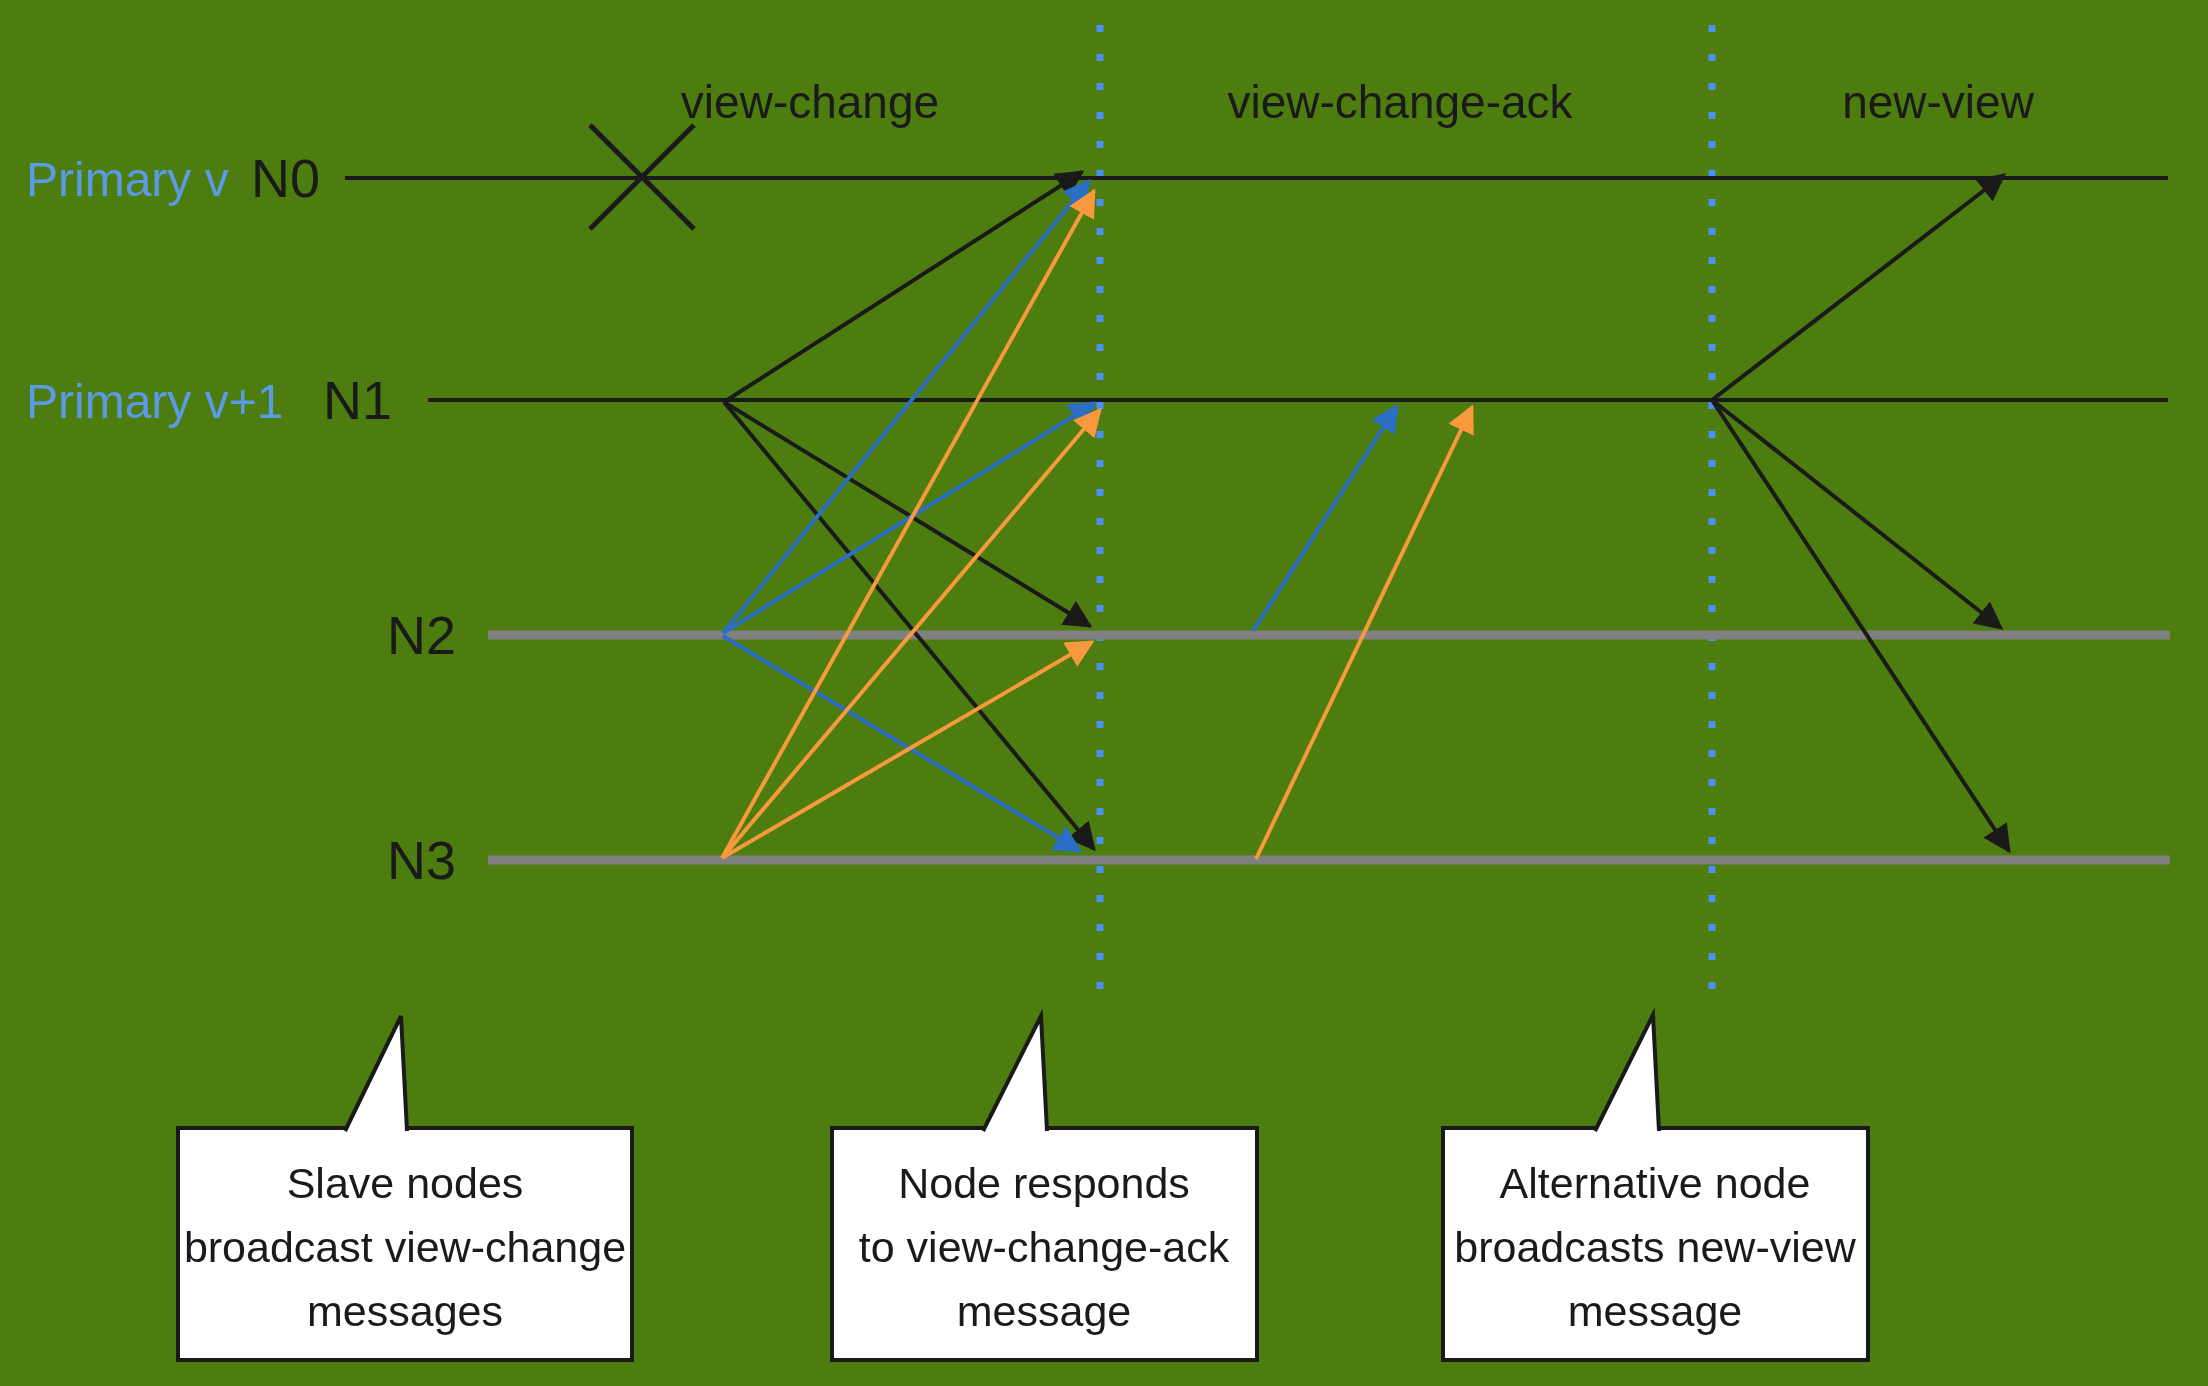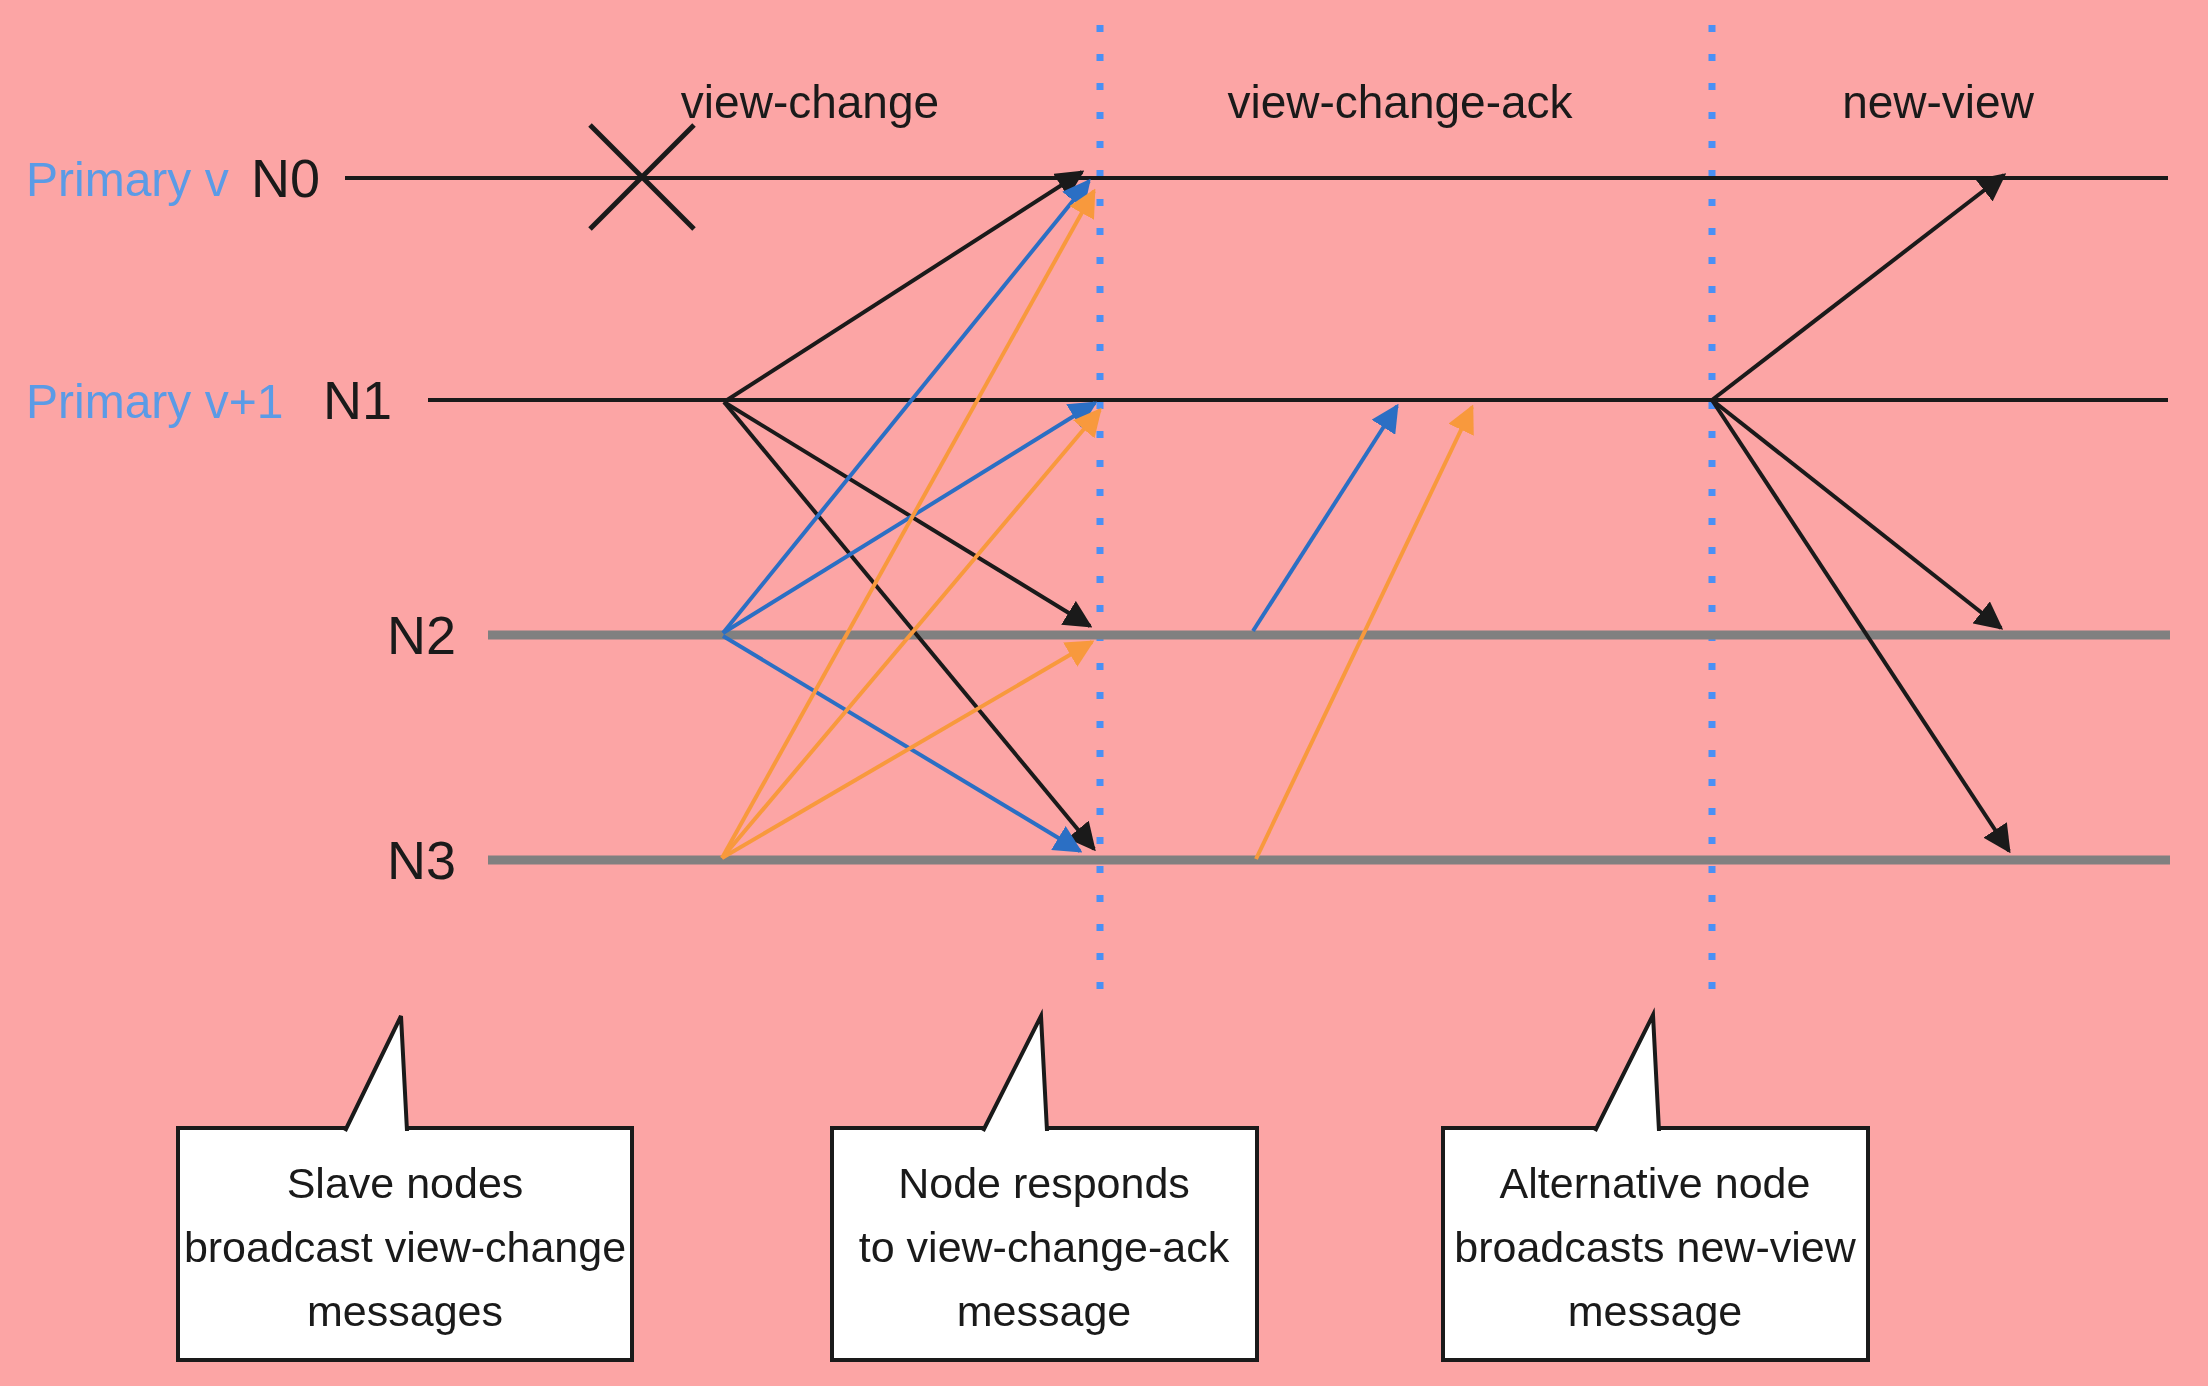--- a/index.html
+++ b/index.html
@@ -1,16 +1,16 @@
 <!DOCTYPE html>
 <html style="--arrow-black: #1a1a1a; --arrow-blue: #2b6fc4; --arrow-orange: #f8993d; --timeline-black: #1a1a1a; --timeline-gray: #808080; --dotted-line-blue: #4a90f5; --primary-label-blue: #5b9be6; --text-black: #1a1a1a; --callout-bg: #ffffff;"><head>
 <meta charset="utf-8">
 <style>
   html,body{margin:0;padding:0;background:#ffffff;}
-  .stage{position:relative;width:2208px;height:1386px;background:#fca5a5;overflow:hidden;}
+  .stage{position:relative;width:2208px;height:1386px;background:#4d7c0f;overflow:hidden;}
   svg{display:block;}
   text{font-family:"Liberation Sans","DejaVu Sans",sans-serif;fill:var(--text-black,#1a1a1a);}
   .lbl-node{font-size:54px;}
   .lbl-primary{font-size:48px;fill:var(--primary-label-blue,#5b9be6);}
   .lbl-phase{font-size:46px;}
   .callout-text{font-size:43px;}
   .tl-black{stroke:var(--timeline-black,#1a1a1a);stroke-width:4;fill:none;}
   .tl-gray{stroke:var(--timeline-gray,#808080);stroke-width:9;fill:none;}
   .dotline{stroke:var(--dotted-line-blue,#4a90f5);stroke-width:7;stroke-dasharray:7 22;fill:none;}
   .arr{fill:none;stroke-width:4;}

